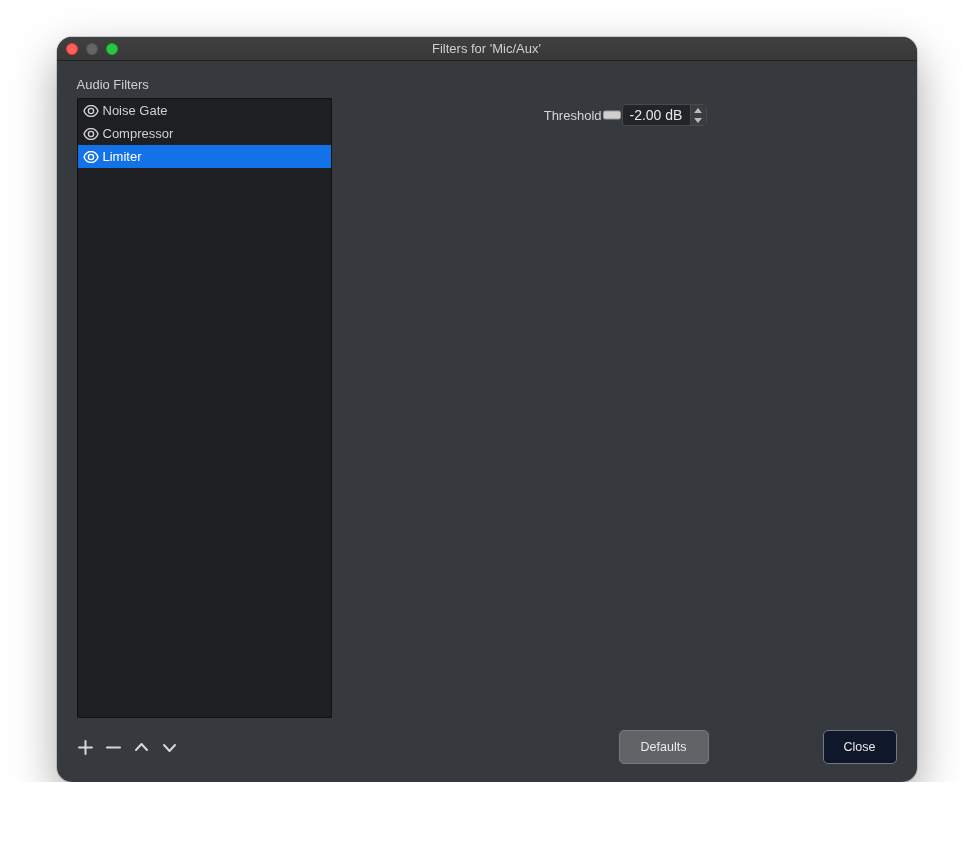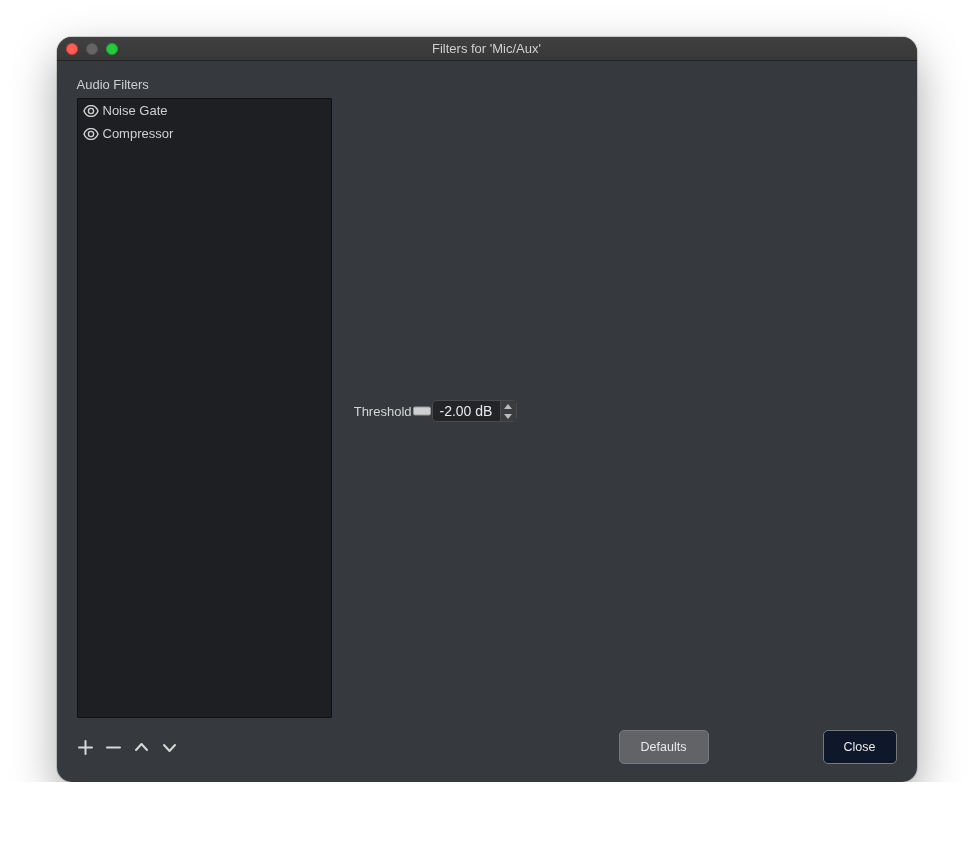--- a/index.html
+++ b/index.html
@@ -111,21 +111,21 @@
     }
     .filter-label {
       font-size: 13px;
     }
     .filter-list-spacer {
       flex: 1;
     }
     .properties {
       flex: 1;
       display: flex;
-      flex-direction: row;
+      flex-direction: column;
       gap: 36px;
       padding-top: 6px;
       align-items: center;
     }
     .prop-row {
       display: flex;
       align-items: center;
       gap: 10px;
     }
     .prop-label {
@@ -276,20 +276,29 @@
           <span class="filter-label">Noise Gate</span>
         </div>
         <div class="filter-item">
           <span class="eye-icon">
             <svg viewBox="0 0 16 12" fill="none" stroke="currentColor" stroke-width="1.4">
               <path d="M1 6 C 2.5 2, 5 0.5, 8 0.5 C 11 0.5, 13.5 2, 15 6 C 13.5 10, 11 11.5, 8 11.5 C 5 11.5, 2.5 10, 1 6 Z"></path>
               <circle cx="8" cy="6" r="2.6"></circle>
             </svg>
           </span>
           <span class="filter-label">Compressor</span>
+        </div>
+        <div class="filter-item selected">
+          <span class="eye-icon">
+            <svg viewBox="0 0 16 12" fill="none" stroke="currentColor" stroke-width="1.4">
+              <path d="M1 6 C 2.5 2, 5 0.5, 8 0.5 C 11 0.5, 13.5 2, 15 6 C 13.5 10, 11 11.5, 8 11.5 C 5 11.5, 2.5 10, 1 6 Z"></path>
+              <circle cx="8" cy="6" r="2.6"></circle>
+            </svg>
+          </span>
+          <span class="filter-label">Limiter</span>
         </div>
         <div class="filter-list-spacer"></div>
       </div>
 
       <div class="properties">
         <div class="prop-row">
           <div class="prop-label">Threshold</div>
           <div class="slider-wrap">
             <div class="slider-track">
               <div class="slider-fill" style="width:93%"></div>

